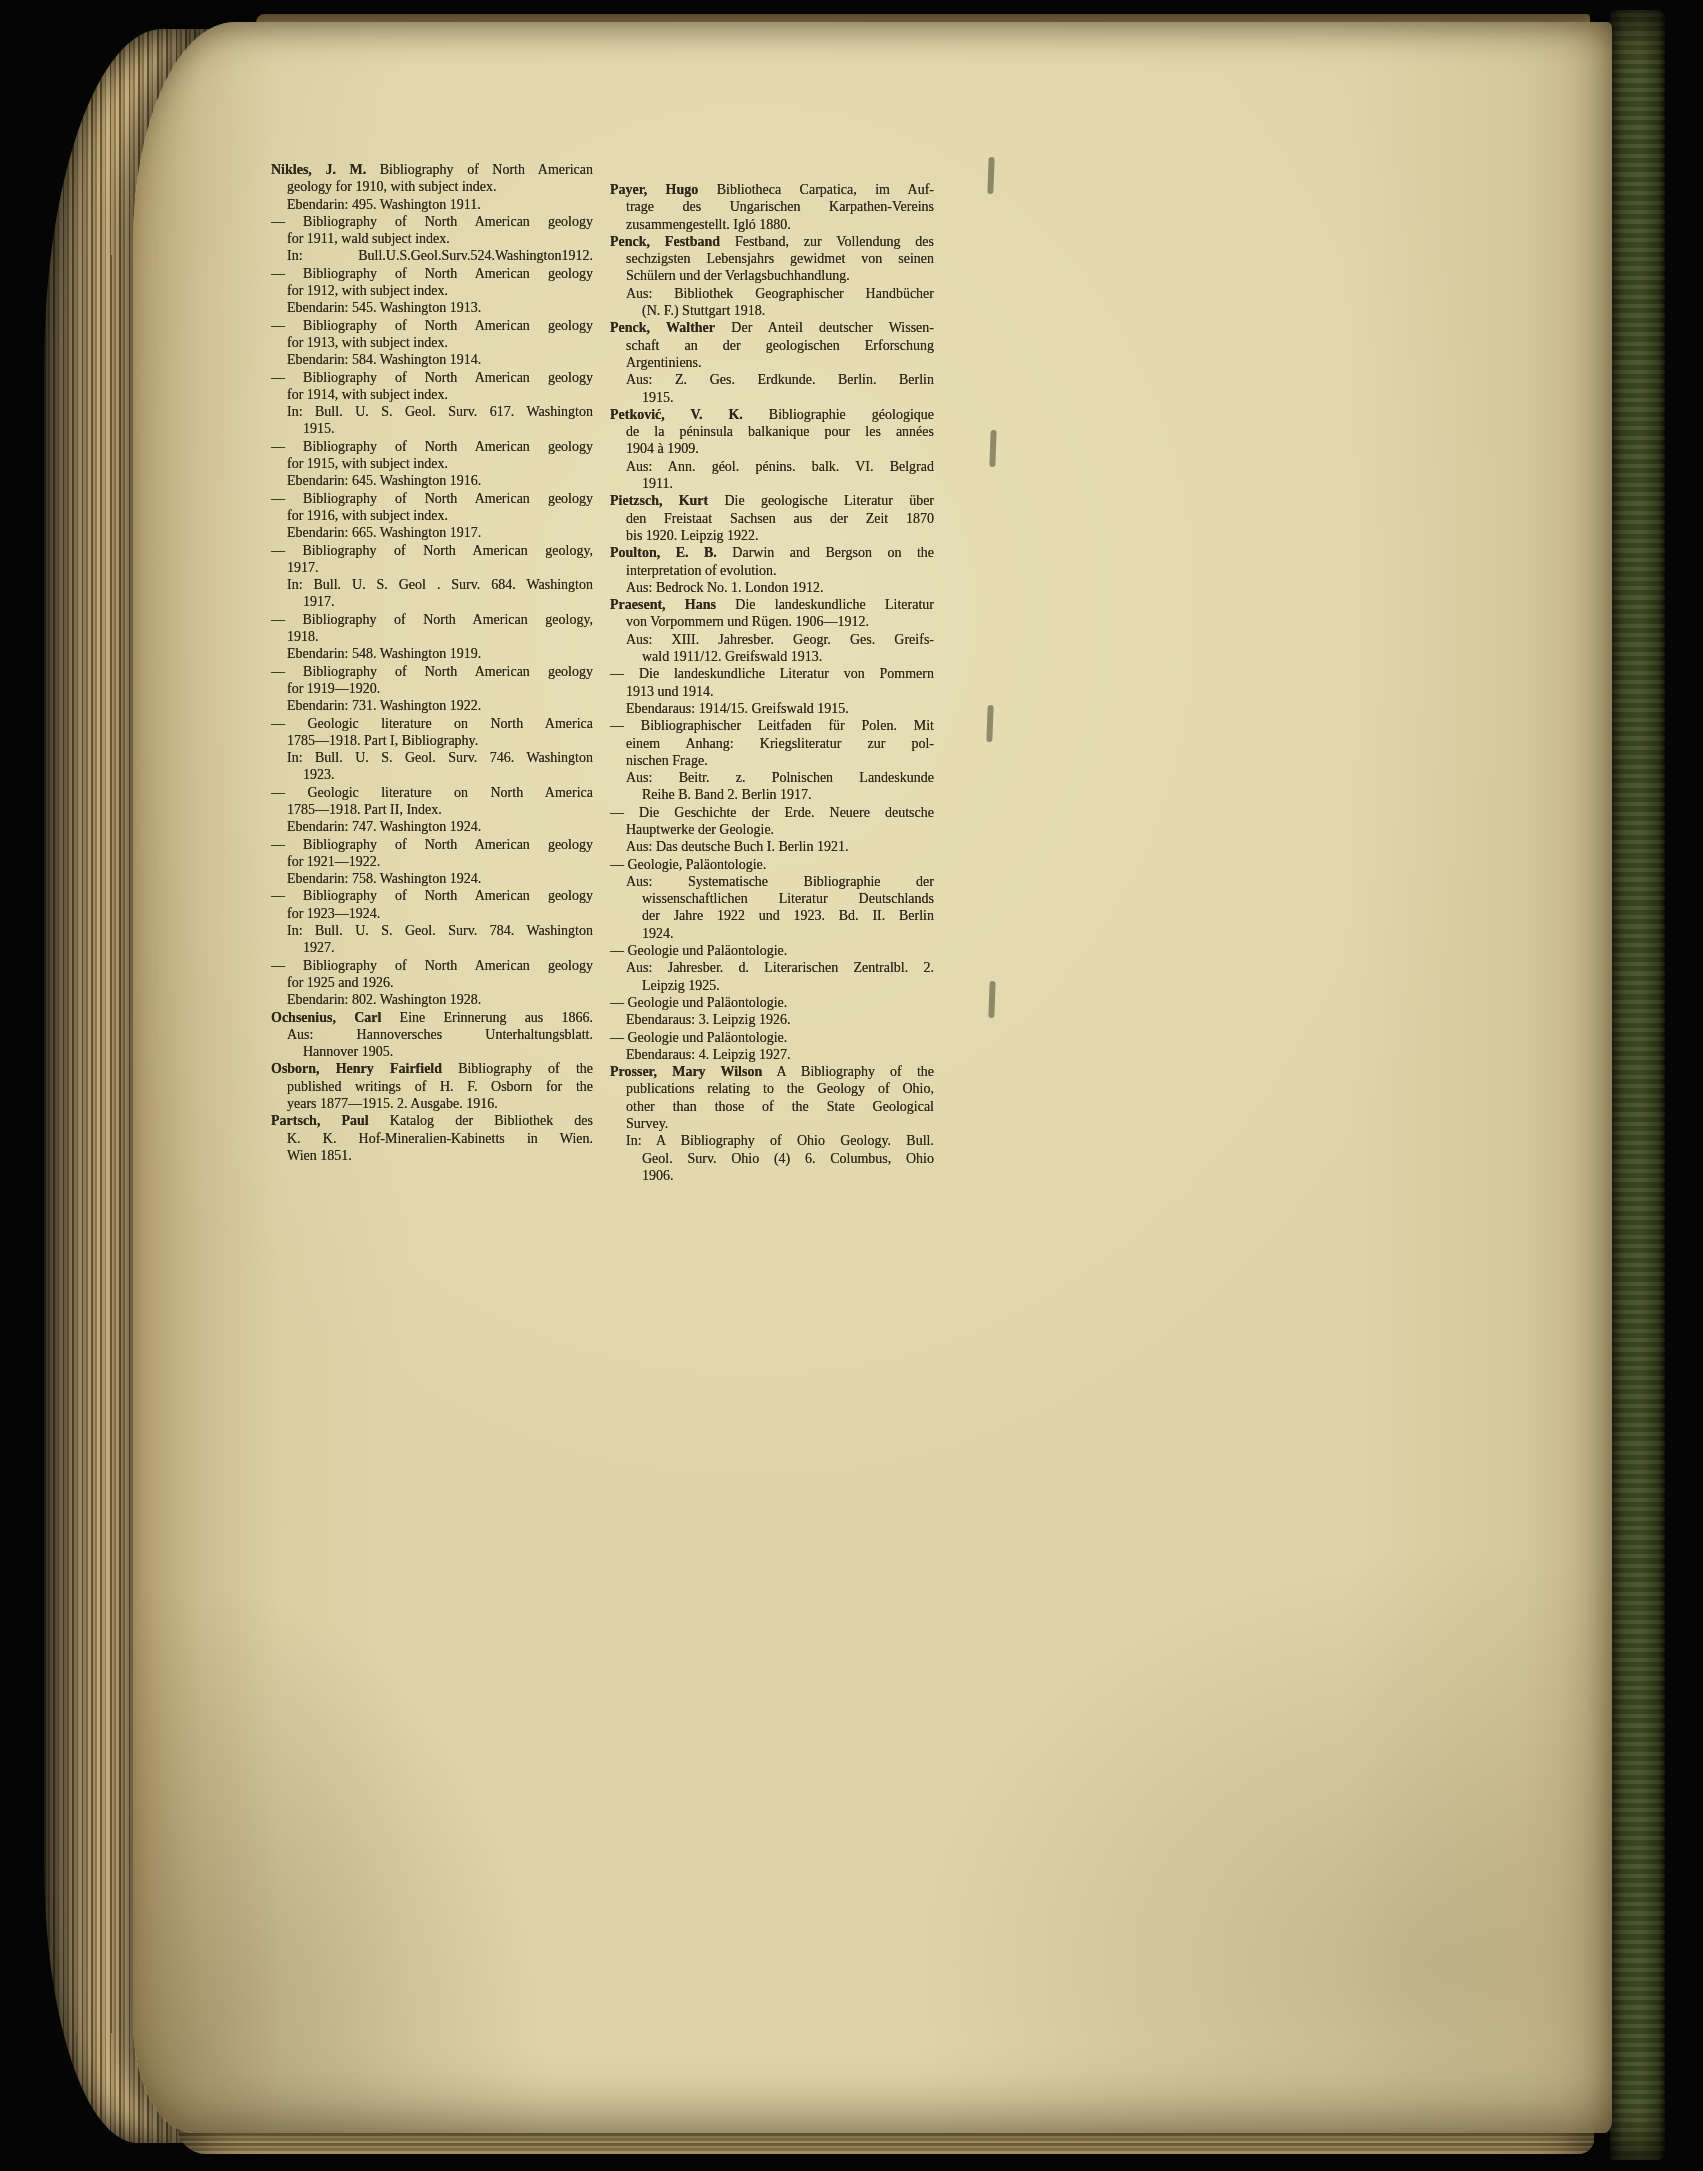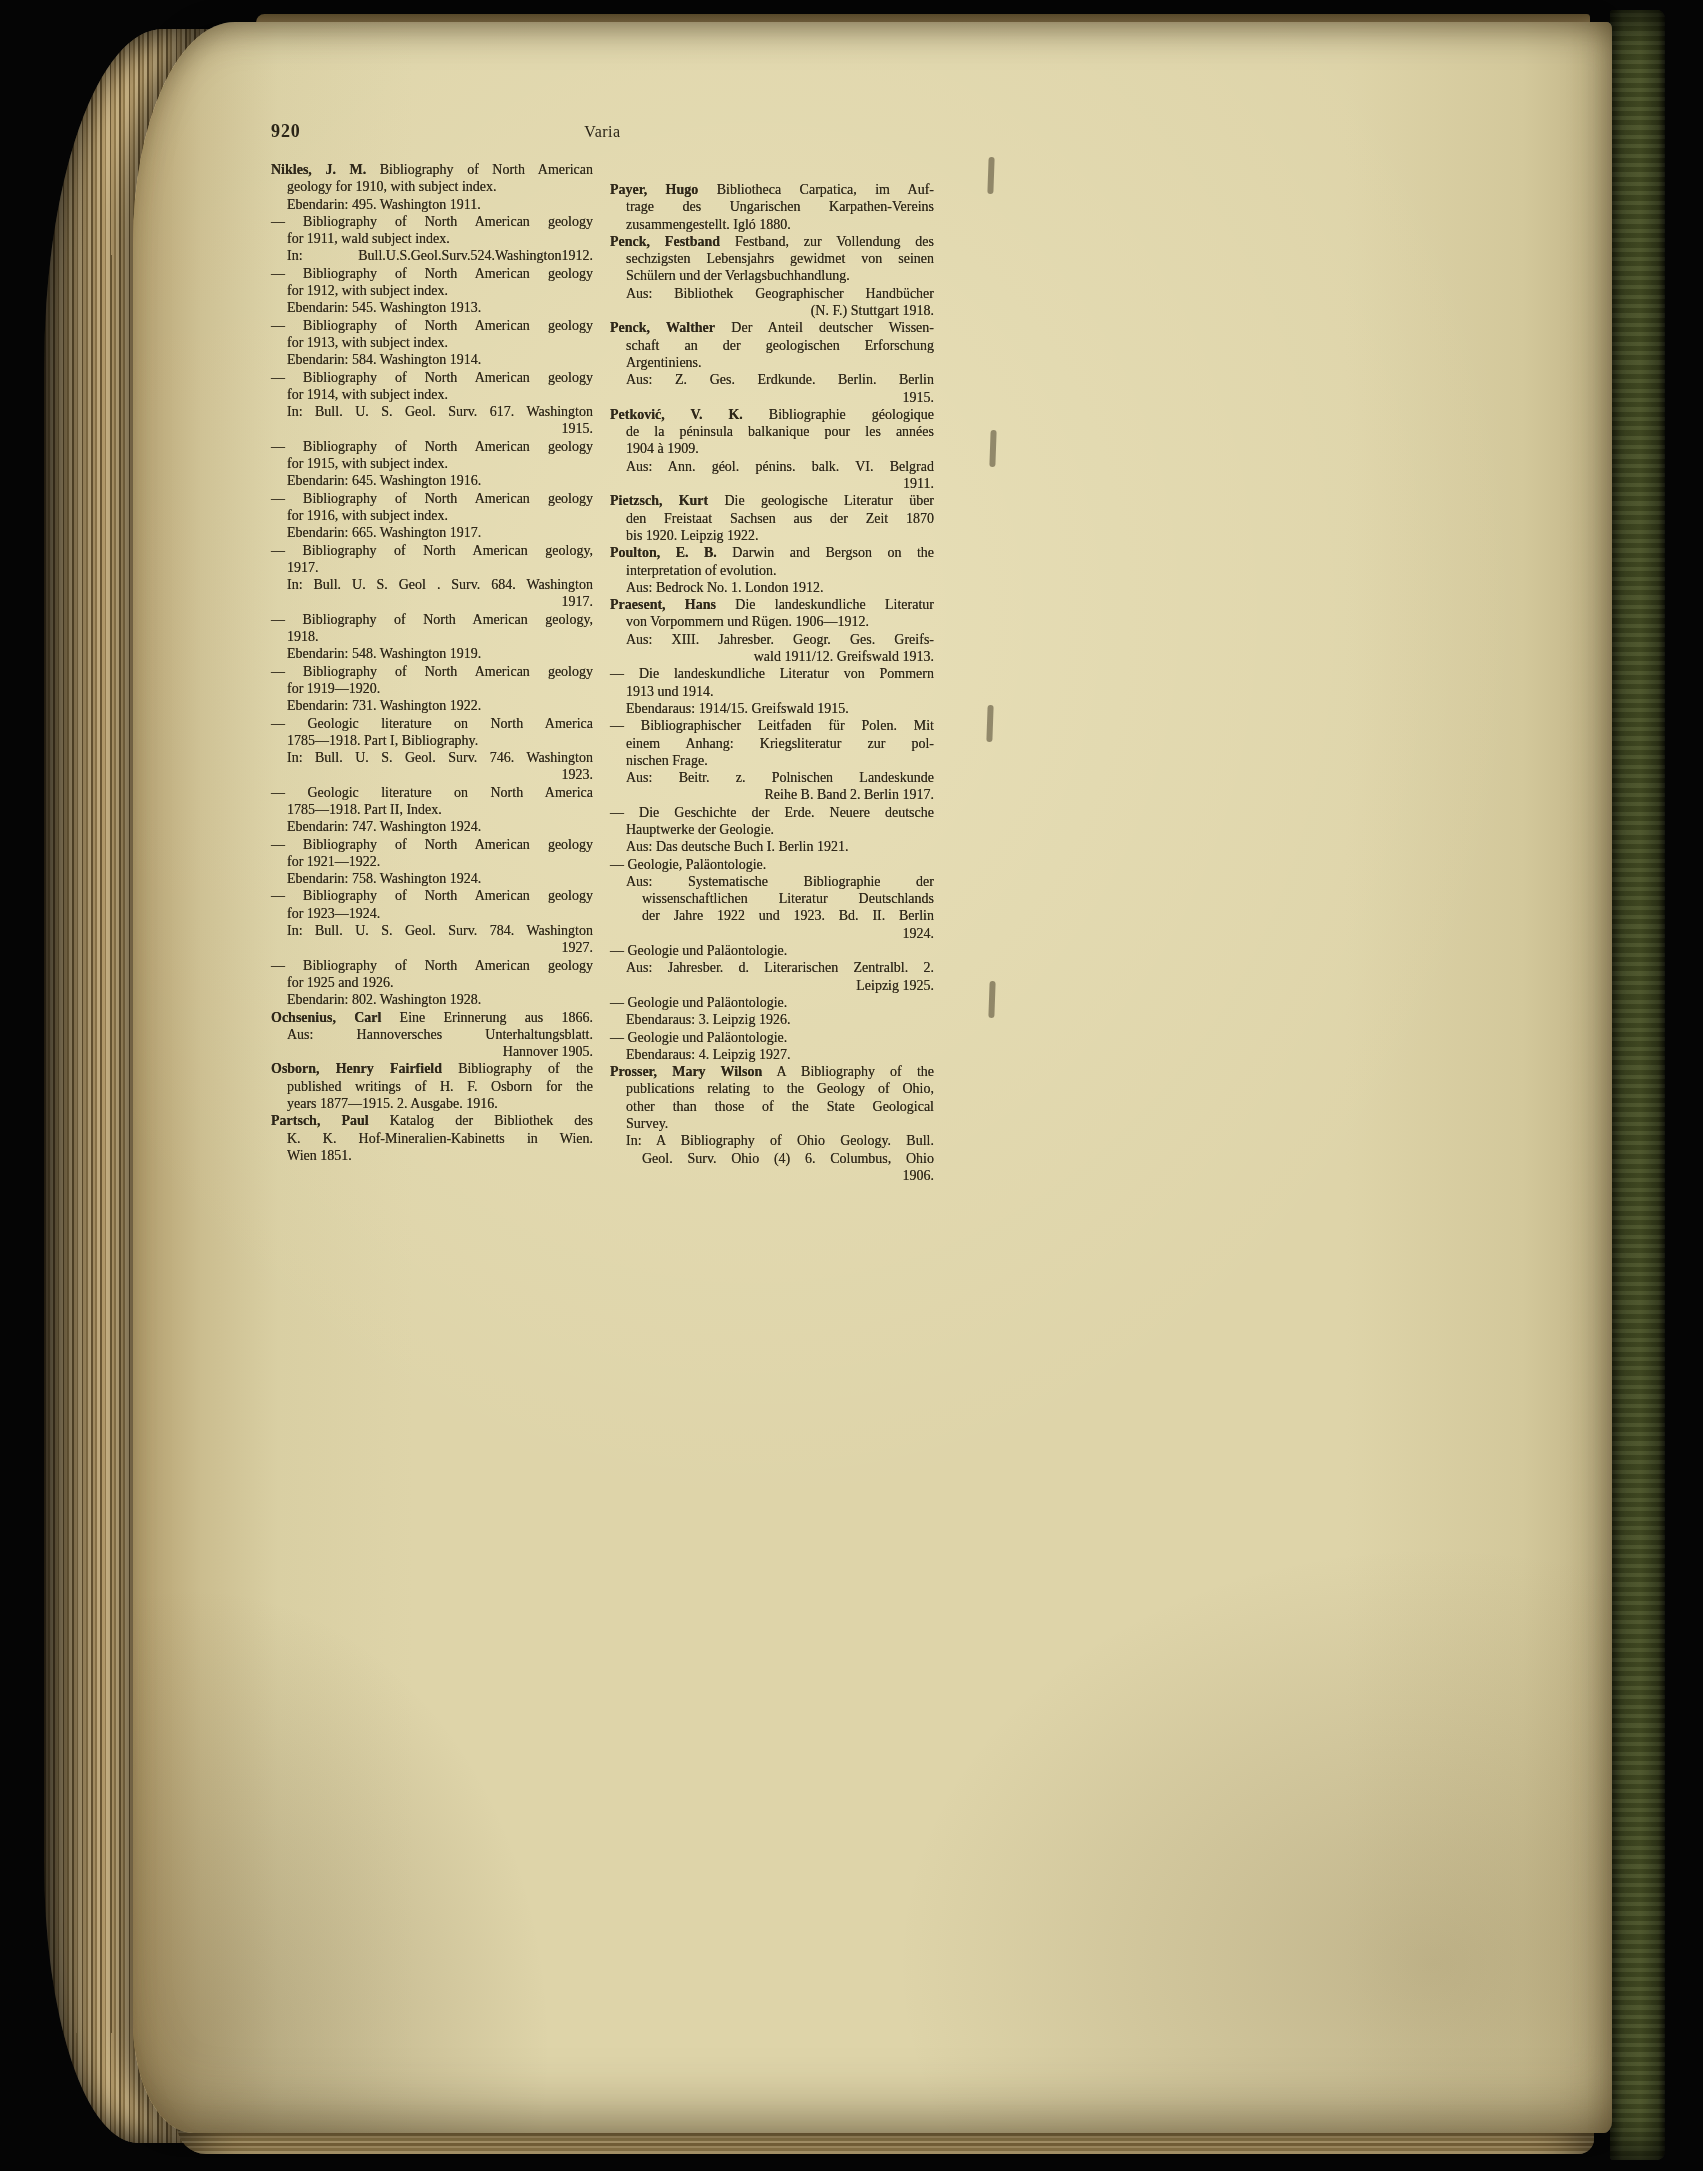--- a/index.html
+++ b/index.html
@@ -77,21 +77,21 @@
   .columns {
     position:absolute; left:138px; top:139px; width:663px;
     display:flex; gap:17px; color:#2e2719;
     text-shadow:0 0 0.4px rgba(46,39,25,0.75);
   }
   .col { width:322px; }
   .col-right { width:324px;margin-top:20px; }
   .line { font-size:14px; line-height:17.3px; height:17.3px; white-space:nowrap; }
   .line.j { white-space:normal; text-align:justify; text-align-last:justify; }
   .line.i1 { padding-left:16px; }
-  .line.i2 { padding-left:32px;text-align:right; }
+  .line.i2 { padding-left:32px; }
   .b { font-weight:bold; }
 
   
   .mark { position:absolute; width:6px; height:37px; background:rgba(45,35,18,0.45); border-radius:3.4px; transform:rotate(2deg); }
   .m1 { left:855px; top:135px; }
   .m2 { left:857px; top:408px; }
   .m3 { left:854px; top:683px; }
   .m4 { left:856px; top:959px; }
 </style>
 </head>
@@ -99,24 +99,20 @@
 
 <div class="scene">
 
   <div class="page-stack"></div>
   <div class="top-page-edge"></div>
   <div class="bottom-stack"></div>
   <div class="cover-edge"></div>
 
   <div class="paper">
 
-    <div class="header-row">
-      <span class="pagenum">920</span>
-      <span class="running-head">Varia</span>
-    </div>
 
     <div class="columns">
       <div class="col col-left">
           <div class="line i0 j"><span class="b">Nikles, J. M.</span> Bibliography of North American</div>
           <div class="line i1">geology for 1910, with subject index.</div>
           <div class="line i1">Ebendarin: 495. Washington 1911.</div>
           <div class="line i0 j">— Bibliography of North American geology</div>
           <div class="line i1">for 1911, wald subject index.</div>
           <div class="line i1 j">In: Bull.U.S.Geol.Surv.524.Washington1912.</div>
           <div class="line i0 j">— Bibliography of North American geology</div>

